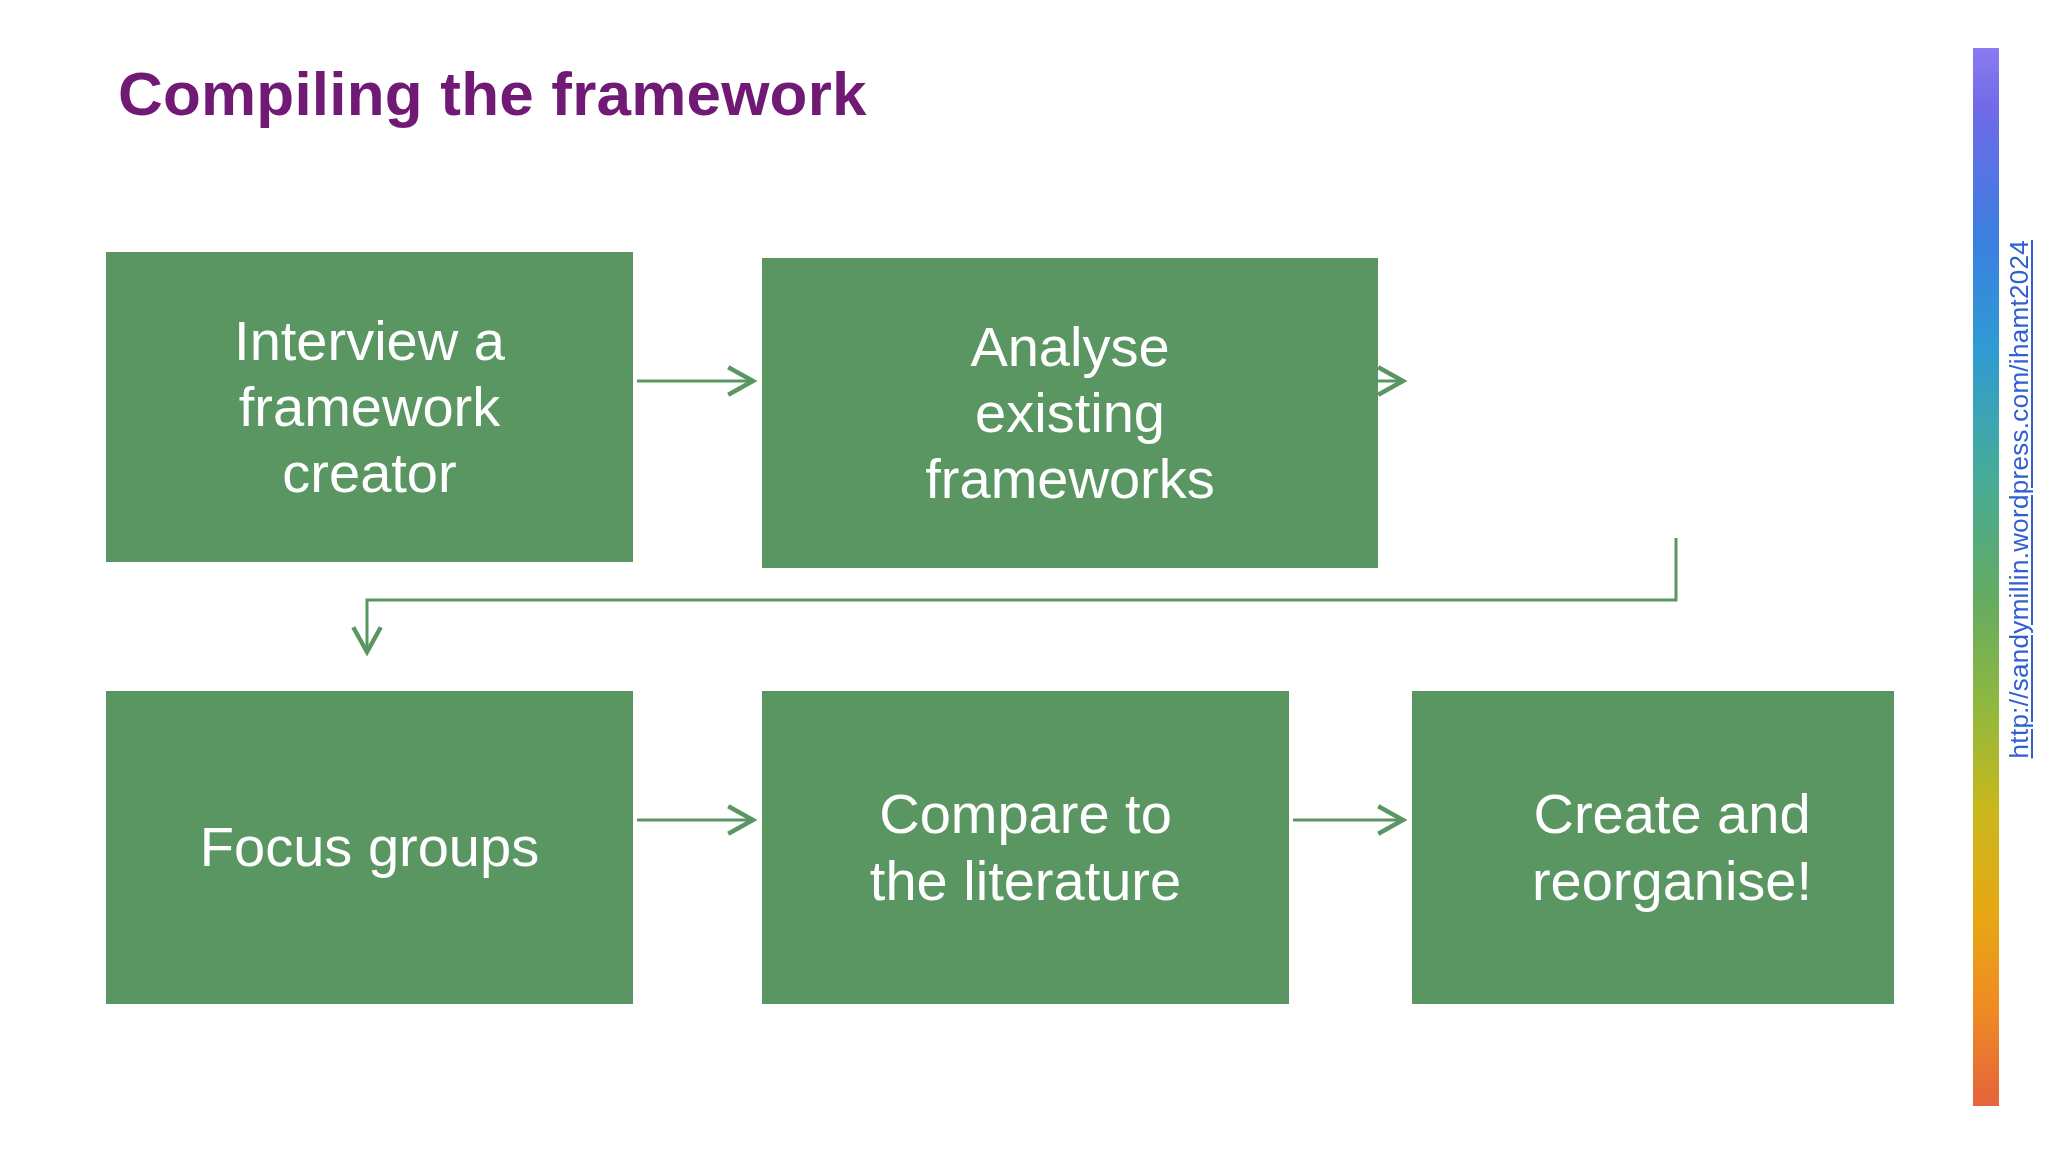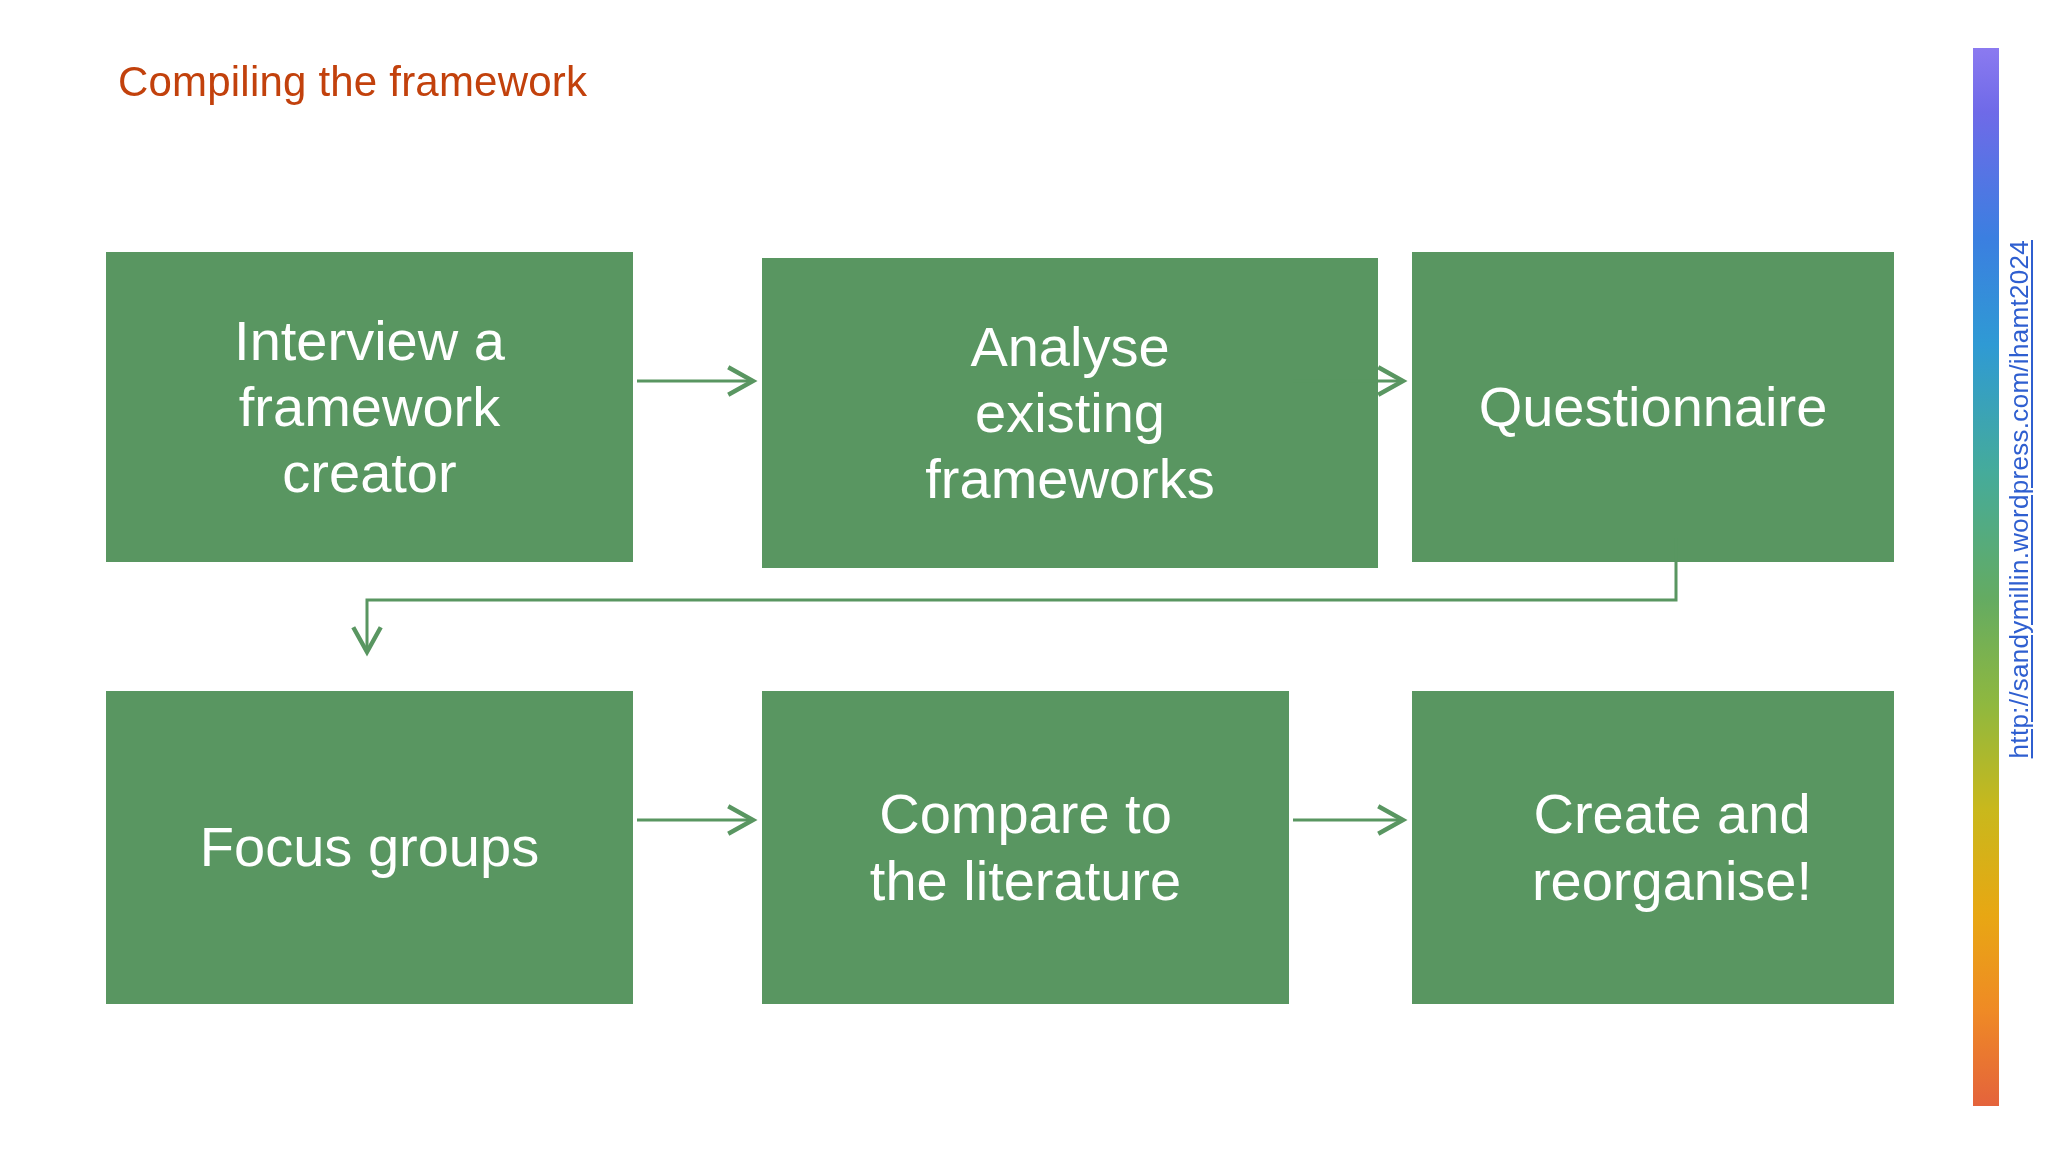--- a/index.html
+++ b/index.html
@@ -15,24 +15,24 @@
     width: 2048px;
     height: 1152px;
     background: #ffffff;
   }
 
   
   #slide-title {
     position: absolute;
     left: 118px;
     top: 58px;
-    font-size: 42px;
+    font-size: 62px;
     line-height: 1.15;
-    color: #c2410c;
-    font-weight: 400;
+    color: #701a75;
+    font-weight: 700;
     letter-spacing: 0.2px;
     white-space: nowrap;
   }
 
   
   .flow-box {
     position: absolute;
     background: #599661;
     color: #ffffff;
     display: flex;
@@ -109,21 +109,20 @@
   <h1 id="slide-title">Compiling the framework</h1>
 
   <div class="flow-box" id="box-interview">Interview a
 framework
 creator</div>
 
   <div class="flow-box" id="box-analyse">Analyse
 existing
 frameworks</div>
 
-  <div class="flow-box" id="box-questionnaire">Questionnaire</div>
 
   <div class="flow-box" id="box-focus">Focus groups</div>
 
   <div class="flow-box" id="box-compare">Compare to
 the literature</div>
 
   <div class="flow-box" id="box-create">Create and
 reorganise!</div>
 
   <svg id="connectors" viewBox="0 0 2048 1152">

